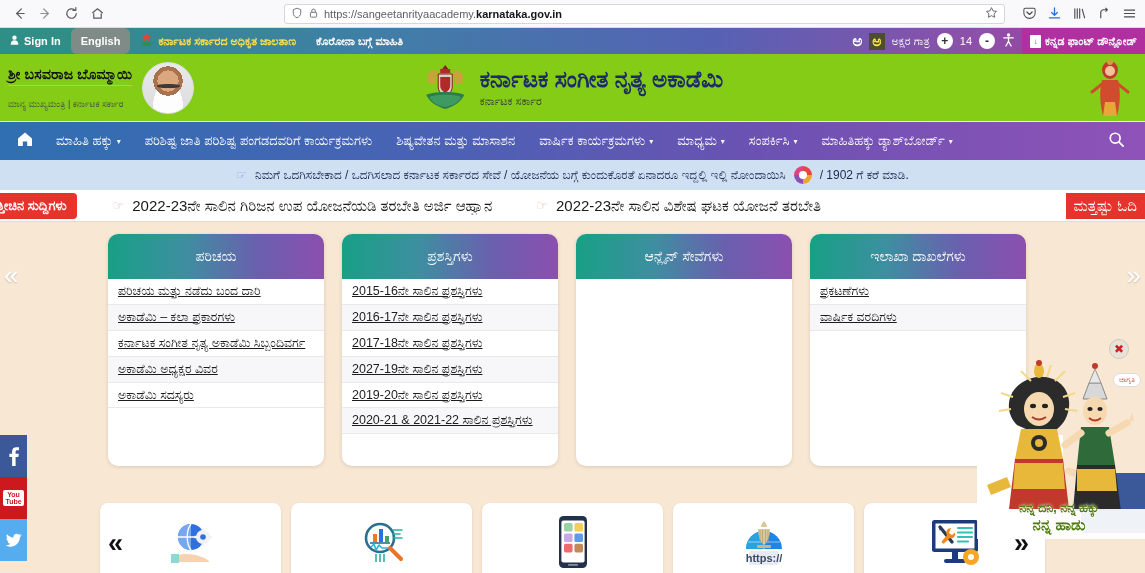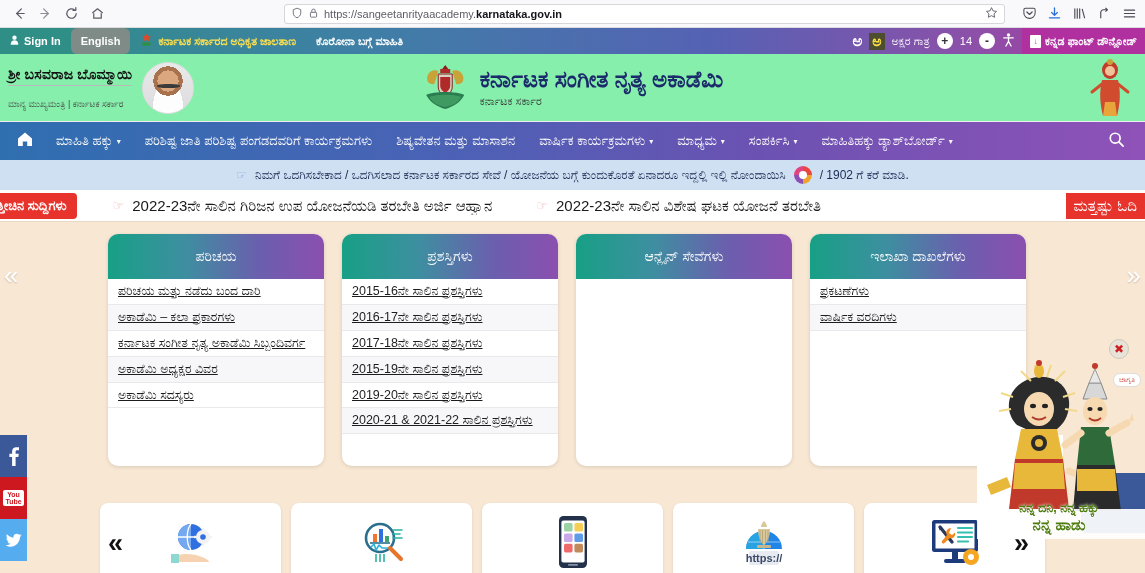--- a/index.html
+++ b/index.html
@@ -54,21 +54,21 @@
     display:flex; align-items:center; justify-content:center; font-size:12px; font-weight:700; line-height:1;
   }
   .font-dl { background:#b0309f; display:flex; align-items:center; gap:4px; padding:0 8px; height:100%; font-weight:700; }
   .font-dl .doc-ico {
     width:11px; height:13px; background:#fff; color:#b0309f; font-size:8px;
     display:flex; align-items:center; justify-content:center; border-radius:1px;
   }
 
   
   .site-header {
-    height: 68px; background:#86efac; display:flex; align-items:center; position:relative;
+    height: 68px; background:#84cc16; display:flex; align-items:center; position:relative;
     border-bottom: 1px solid #eee;
   }
   .cm-block { display:flex; align-items:center; gap:10px; padding-left: 8px; }
   .cm-text { text-align:left; }
   .cm-name {
     font-size: 14px; color:#111; font-weight:700; letter-spacing:0.2px;
     border-bottom: 1px solid #b9b9b9; padding-bottom:2px;
   }
   .cm-role { font-size:9px; color:#444; padding-top:13px; }
   .cm-photo {
@@ -466,21 +466,21 @@
           <div class="li">ಅಕಾಡೆಮಿ ಸದಸ್ಯರು</div>
         </div>
       </div>
 
       <div class="card">
         <div class="card-head">ಪ್ರಶಸ್ತಿಗಳು</div>
         <div class="card-list">
           <div class="li">2015-16ನೇ ಸಾಲಿನ ಪ್ರಶಸ್ತಿಗಳು</div>
           <div class="li">2016-17ನೇ ಸಾಲಿನ ಪ್ರಶಸ್ತಿಗಳು</div>
           <div class="li">2017-18ನೇ ಸಾಲಿನ ಪ್ರಶಸ್ತಿಗಳು</div>
-          <div class="li">2015-19ನೇ ಸಾಲಿನ ಪ್ರಶಸ್ತಿಗಳು</div>
+          <div class="li">2027-19ನೇ ಸಾಲಿನ ಪ್ರಶಸ್ತಿಗಳು</div>
           <div class="li">2019-20ನೇ ಸಾಲಿನ ಪ್ರಶಸ್ತಿಗಳು</div>
           <div class="li">2020-21 &amp; 2021-22 ಸಾಲಿನ ಪ್ರಶಸ್ತಿಗಳು</div>
         </div>
       </div>
 
       <div class="card">
         <div class="card-head">ಆನ್ಲೈನ್ ಸೇವೆಗಳು</div>
         <div class="card-list"></div>
       </div>
 

